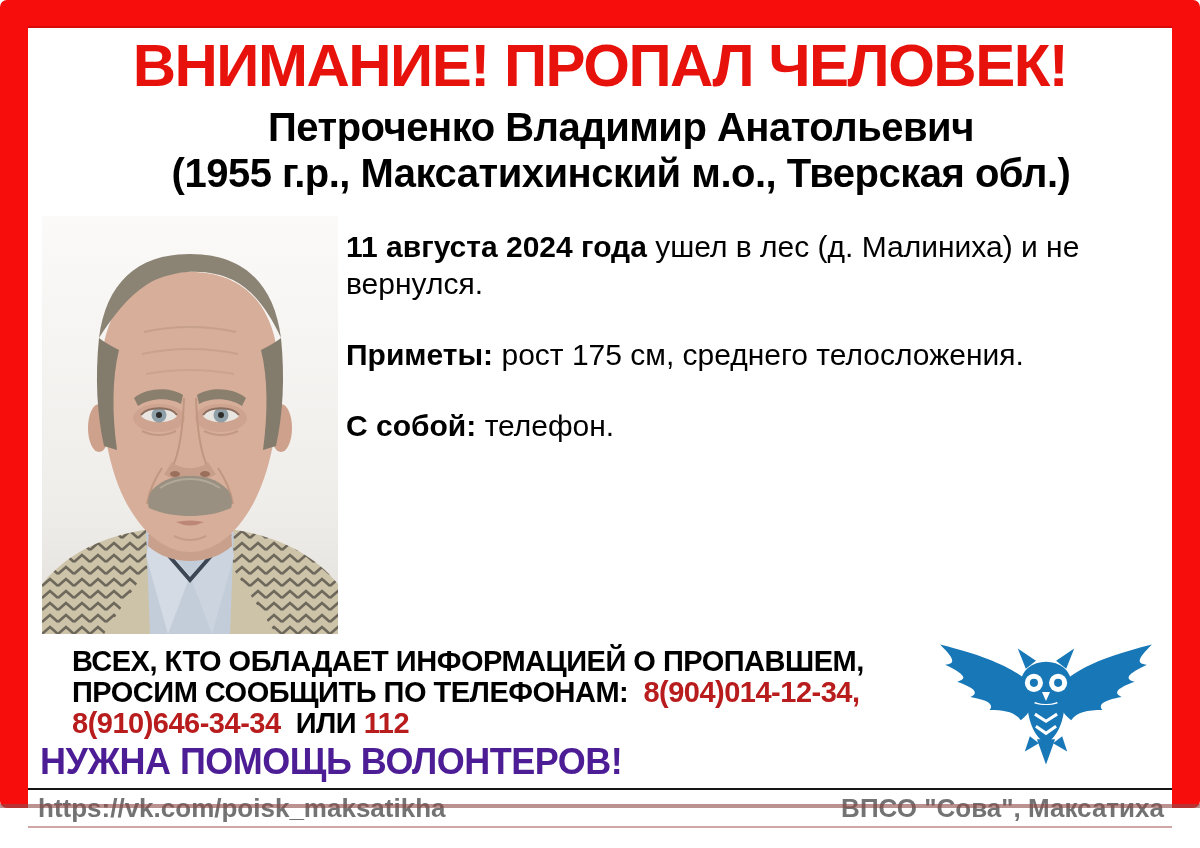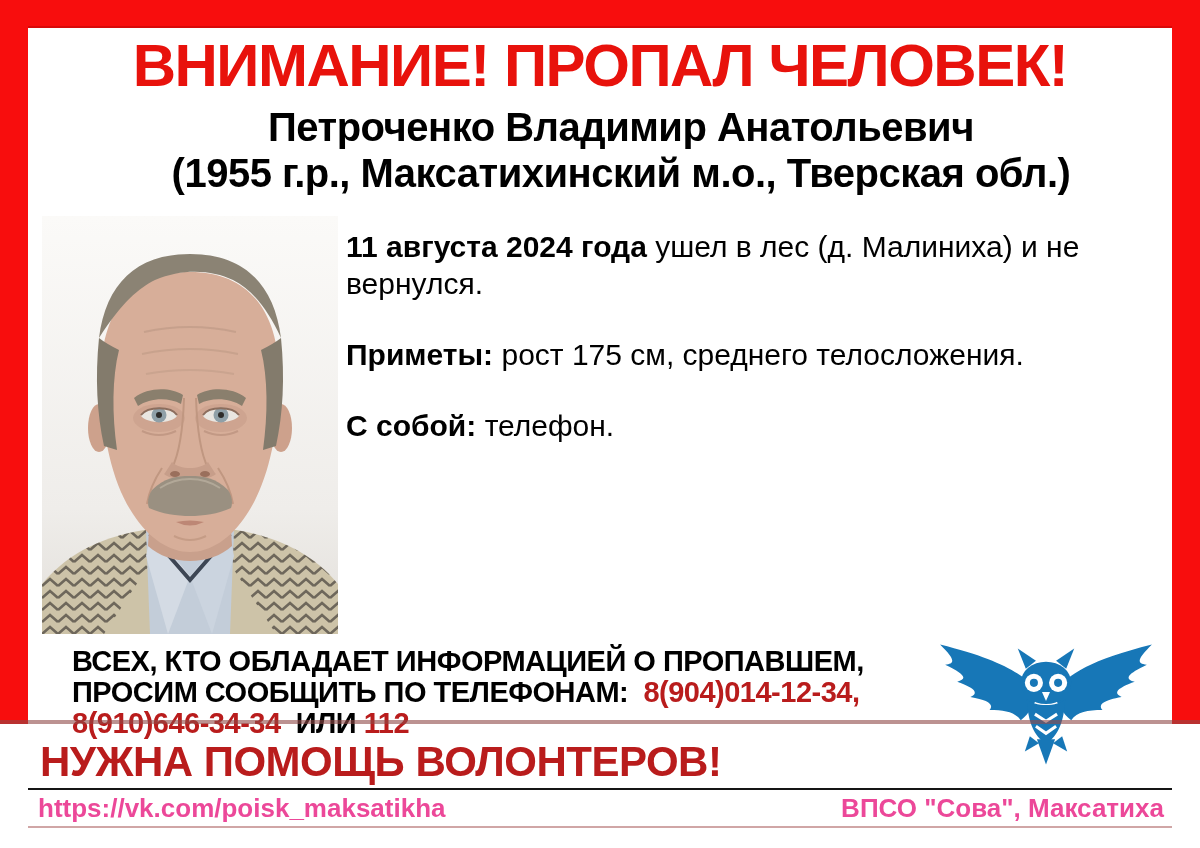--- a/index.html
+++ b/index.html
@@ -1,40 +1,40 @@
 <!DOCTYPE html>
 <html><head>
 <meta charset="utf-8">
 <style>
   html,body{margin:0;padding:0;}
   body{width:1200px;height:848px;overflow:hidden;font-family:"Liberation Sans",sans-serif;}
-  .poster{position:relative;width:1200px;height:724px;background:#f80d0d;}
+  .poster{position:relative;width:1200px;height:808px;background:#f80d0d;border-radius:7px;}
   .poster .bottom-edge{position:absolute;left:0;bottom:0;width:100%;height:4px;background:#8f4a48;opacity:.6;}
   .panel{position:absolute;left:28px;top:28px;width:1144px;height:798px;background:#ffffff;
          box-shadow:0 2px 0 rgba(120,0,0,.35), 0 -2px 0 rgba(120,0,0,.25);}
   .headline{position:absolute;top:2px;left:0;width:100%;text-align:center;
             color:#e8120c;font-weight:bold;font-size:60px;line-height:72px;letter-spacing:-1.5px;white-space:nowrap;}
   .name{position:absolute;top:76px;left:0;width:100%;text-align:center;color:#000;
         font-weight:bold;font-size:40px;line-height:46px;letter-spacing:-0.5px;padding-left:21px;}
   .name div{white-space:nowrap;}
   .photo{position:absolute;left:14px;top:188px;width:296px;height:418px;display:block;}
   .details{position:absolute;left:318px;top:192px;width:760px;color:#000;
            font-size:30px;line-height:37px;}
   .details p{margin:8px 0 34px 0;white-space:pre-wrap;}
   .details b{font-weight:bold;}
   .appeal{position:absolute;left:12px;top:618px;color:#000;font-weight:bold;
           font-size:29px;line-height:31px;letter-spacing:-0.5px;margin-left:32px;}
   .appeal div{white-space:pre;}
   .red{color:#b91c1c;}
-  .volunteers{position:absolute;left:12px;top:712px;color:#b91c1c;font-weight:bold;
-              font-size:42px;line-height:44px;white-space:nowrap;letter-spacing:-0.5px;}
+  .volunteers{position:absolute;left:12px;top:712px;color:#4c1d95;font-weight:bold;
+              font-size:36px;line-height:44px;white-space:nowrap;letter-spacing:-0.5px;}
   .owl{position:absolute;left:902px;top:603px;width:232px;height:140px;}
   .footer{position:absolute;left:0;bottom:0;width:100%;height:36px;border-top:2px solid #151515;
           box-sizing:content-box;display:flex;justify-content:space-between;align-items:center;
-          font-weight:bold;font-size:26px;color:#ec4899;}
+          font-weight:bold;font-size:26px;color:#737373;}
   .footer .url{padding-left:10px;}
   .footer .org{padding-right:8px;}
 </style>
 </head>
 <body>
 
 <div class="poster">
   <div class="panel">
 
     <div class="headline">ВНИМАНИЕ! ПРОПАЛ ЧЕЛОВЕК!</div>

